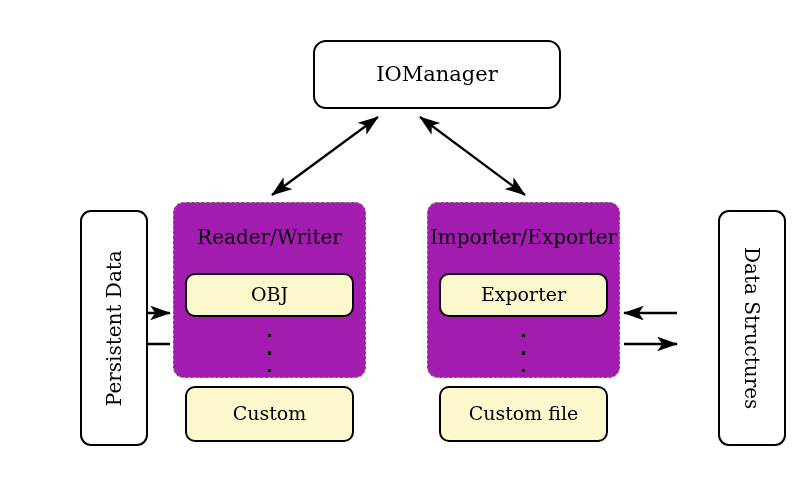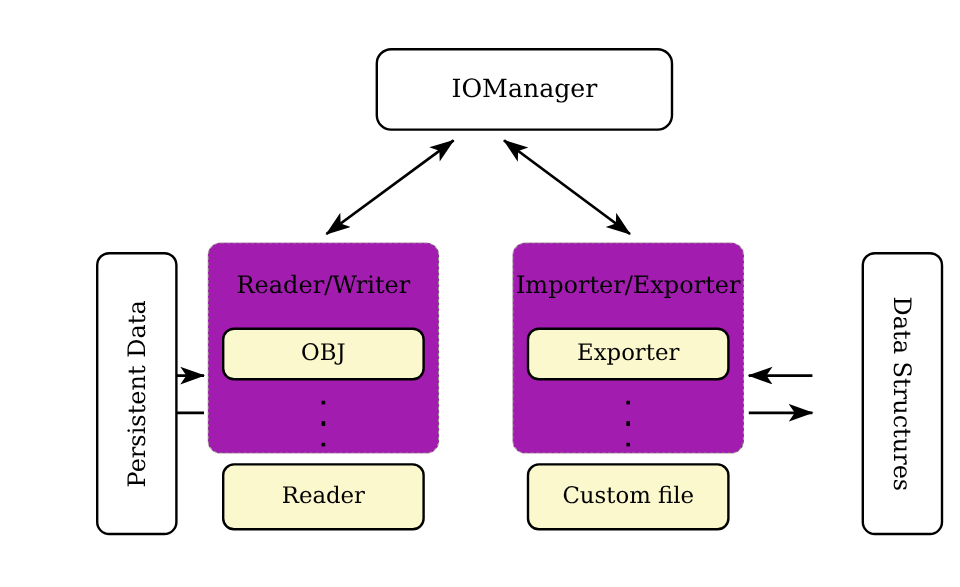--- a/index.html
+++ b/index.html
@@ -190,21 +190,21 @@
     </div>
 
     <div class="vdots">
       <i></i>
         <i></i>
         <i></i>
     </div>
 
     <div class="item-box item-bottom">
       <span>
-        <span>Reader</span><br>
+        <span>Custom</span><br>
       </span>
     </div>
   </div>
 
   <div class="group" id="group-importerexporter">
     <div class="group-title">Importer/Exporter</div>
 
     <div class="item-box item-top">
       <span>Exporter</span>
     </div>

